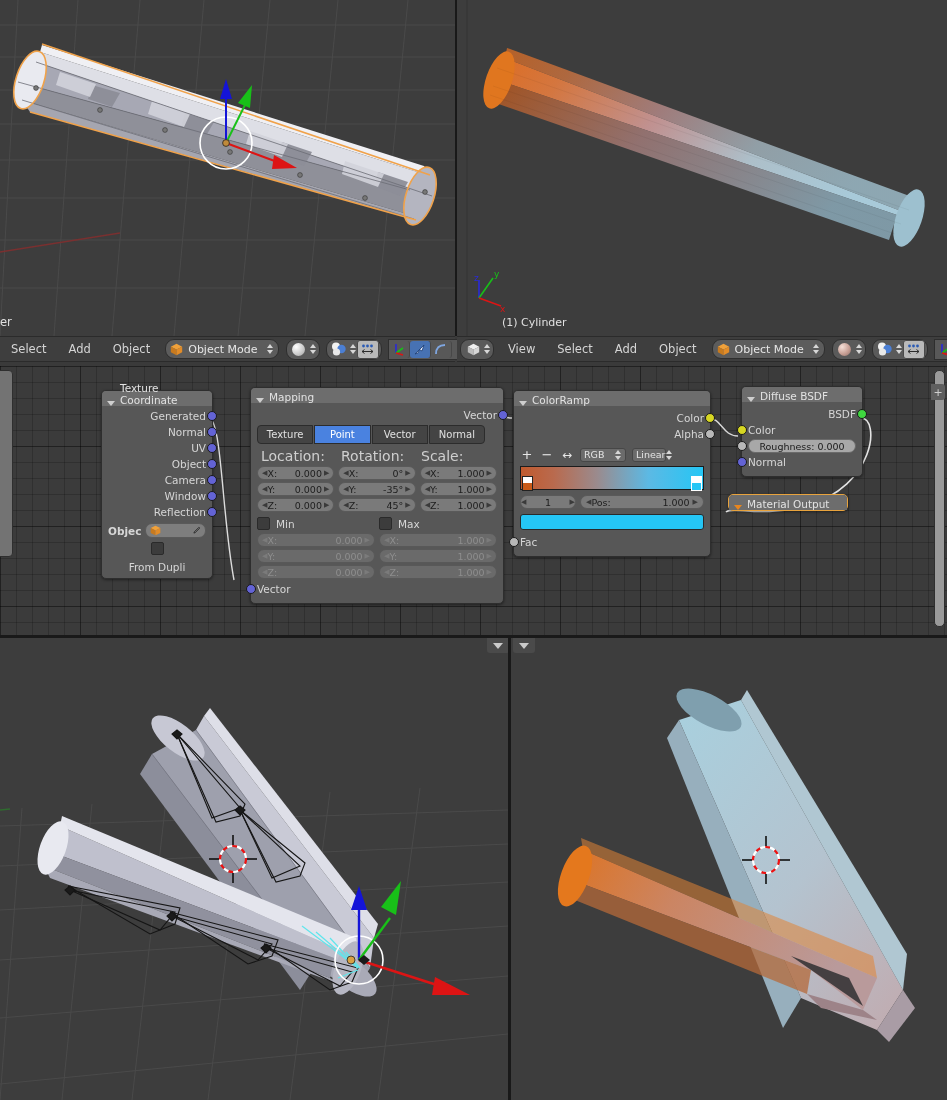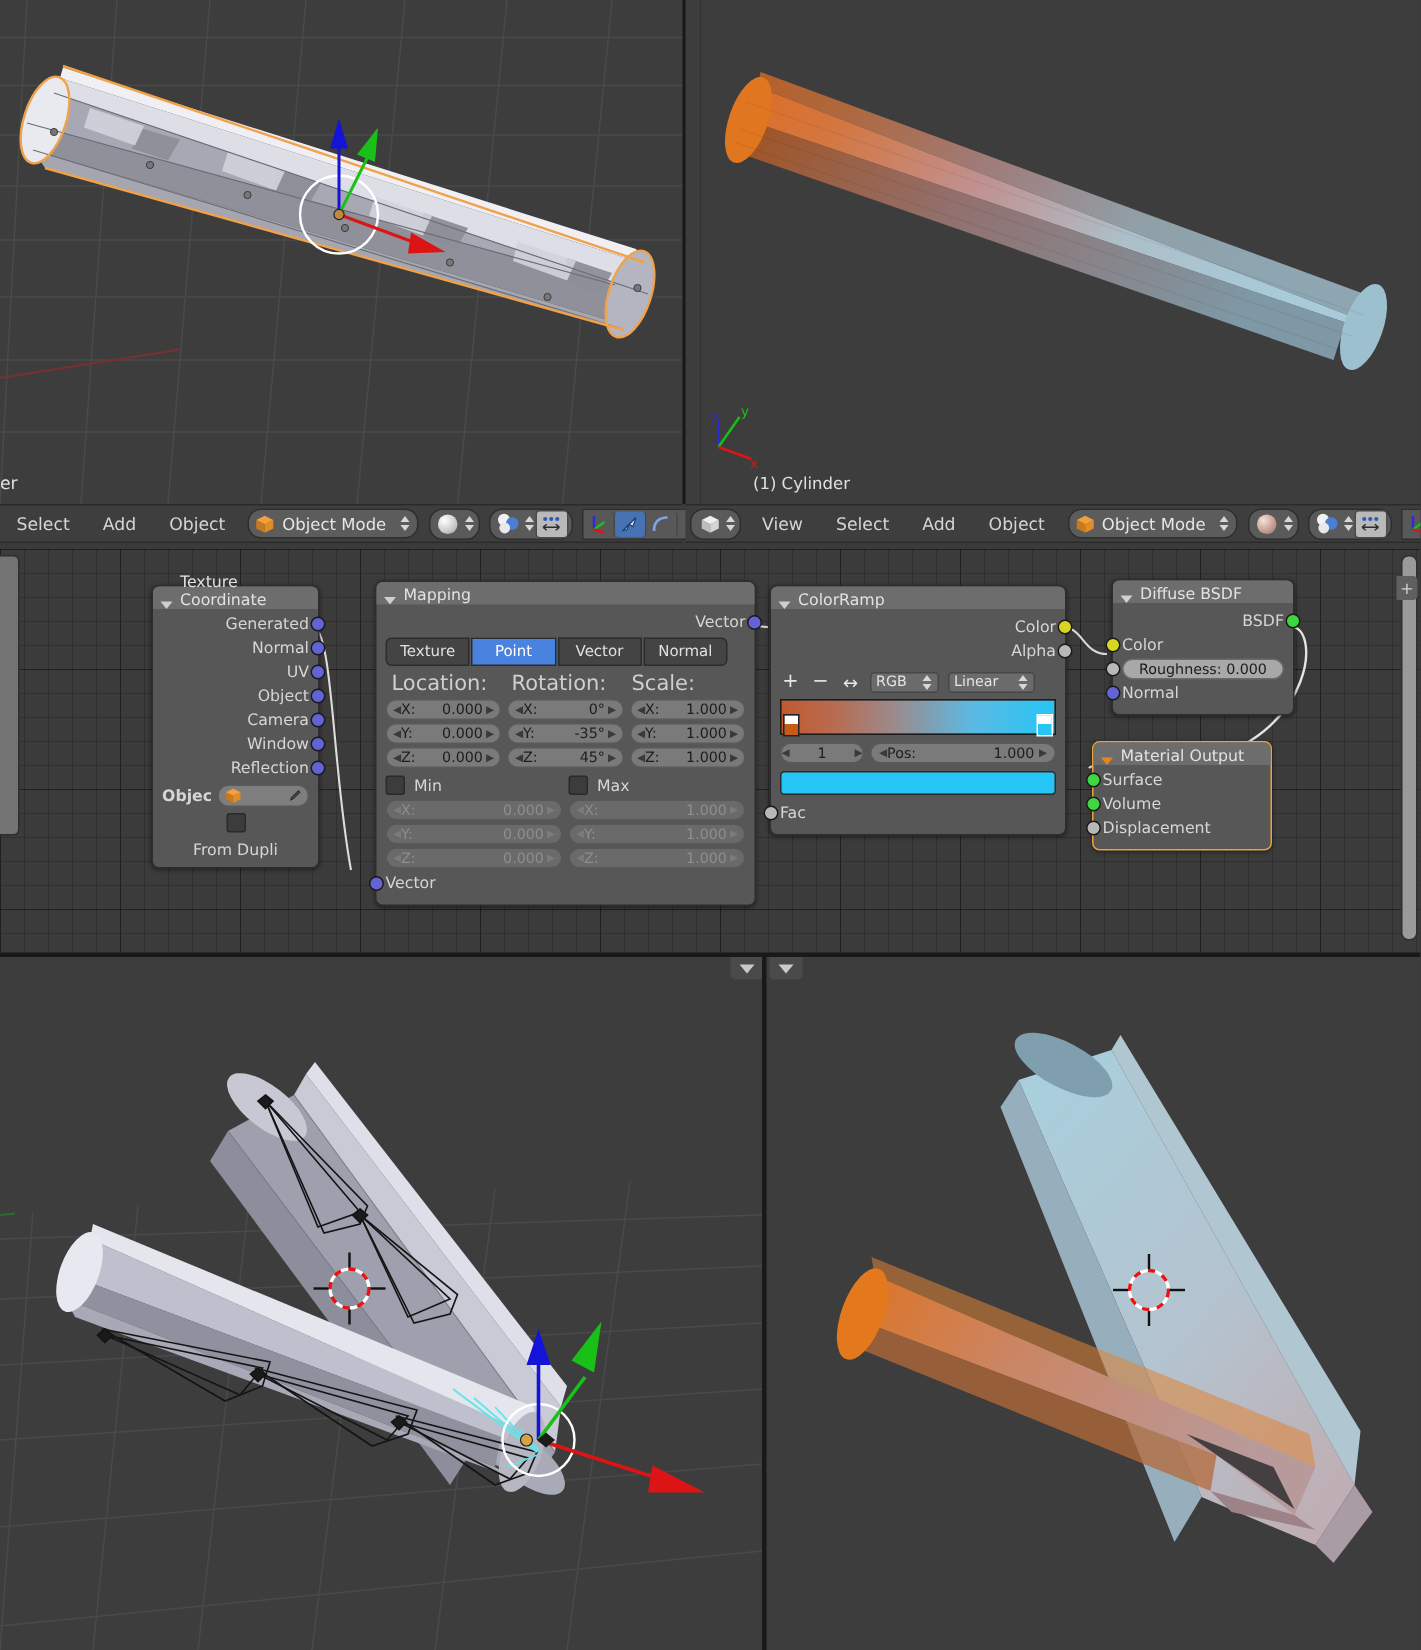--- a/index.html
+++ b/index.html
@@ -651,21 +651,21 @@
           <span style="color:#e6e6e6;font-size:13px;width:14px;text-align:center;">+</span>
           <span style="color:#e6e6e6;font-size:13px;width:14px;text-align:center;">−</span>
           <span style="color:#e6e6e6;font-size:12px;width:14px;text-align:center;">↔</span>
           <span class="enumbox" style="width:46px;">
             <span>RGB</span>
             <span class="spin" style="margin-left:auto;">
                 <i class="up"></i>
                 <i class="dn"></i>
               </span>
           </span>
-          <span class="enumbox" style="width:58px;">
+          <span class="enumbox" style="width:34px;">
             <span>Linear</span>
             <span class="spin" style="margin-left:auto;">
                 <i class="up"></i>
                 <i class="dn"></i>
               </span>
           </span>
         </div>
 
         <div class="rampbar" style="background:linear-gradient(to right,#c05a2e 0%,#b96a4e 18%,#9a8b8e 42%,#5cb9e4 70%,#25c6f5 100%);">
           <span class="stop" style="left:1px;background:linear-gradient(#fff 0 45%,#c85a18 45% 100%);border:1px solid #222;"></span>
@@ -719,34 +719,20 @@
           <span class="sock l s-vector"></span>
           <span class="rowlbl">Normal</span>
         </div>
       </div>
     </div>
 
     <div class="node sel" style="left:728px;top:128px;width:118px;">
       <div class="nhead">
         <span class="tri orange"></span>
         <span>Material Output</span>
-      </div>
-      <div class="nbody" style="padding:2px 6px 6px 6px;">
-        <div class="sockrow">
-          <span class="sock l s-shader"></span>
-          <span class="rowlbl">Surface</span>
-        </div>
-        <div class="sockrow">
-          <span class="sock l s-shader"></span>
-          <span class="rowlbl">Volume</span>
-        </div>
-        <div class="sockrow">
-          <span class="sock l s-gray"></span>
-          <span class="rowlbl">Displacement</span>
-        </div>
       </div>
     </div>
 
     <div class="npanel"></div>
     <div class="vscroll"></div>
     <div class="plustab">+</div>
   </div>
 
   <div class="seam" style="left:0;top:635px;width:947px;height:3px;"></div>
 

